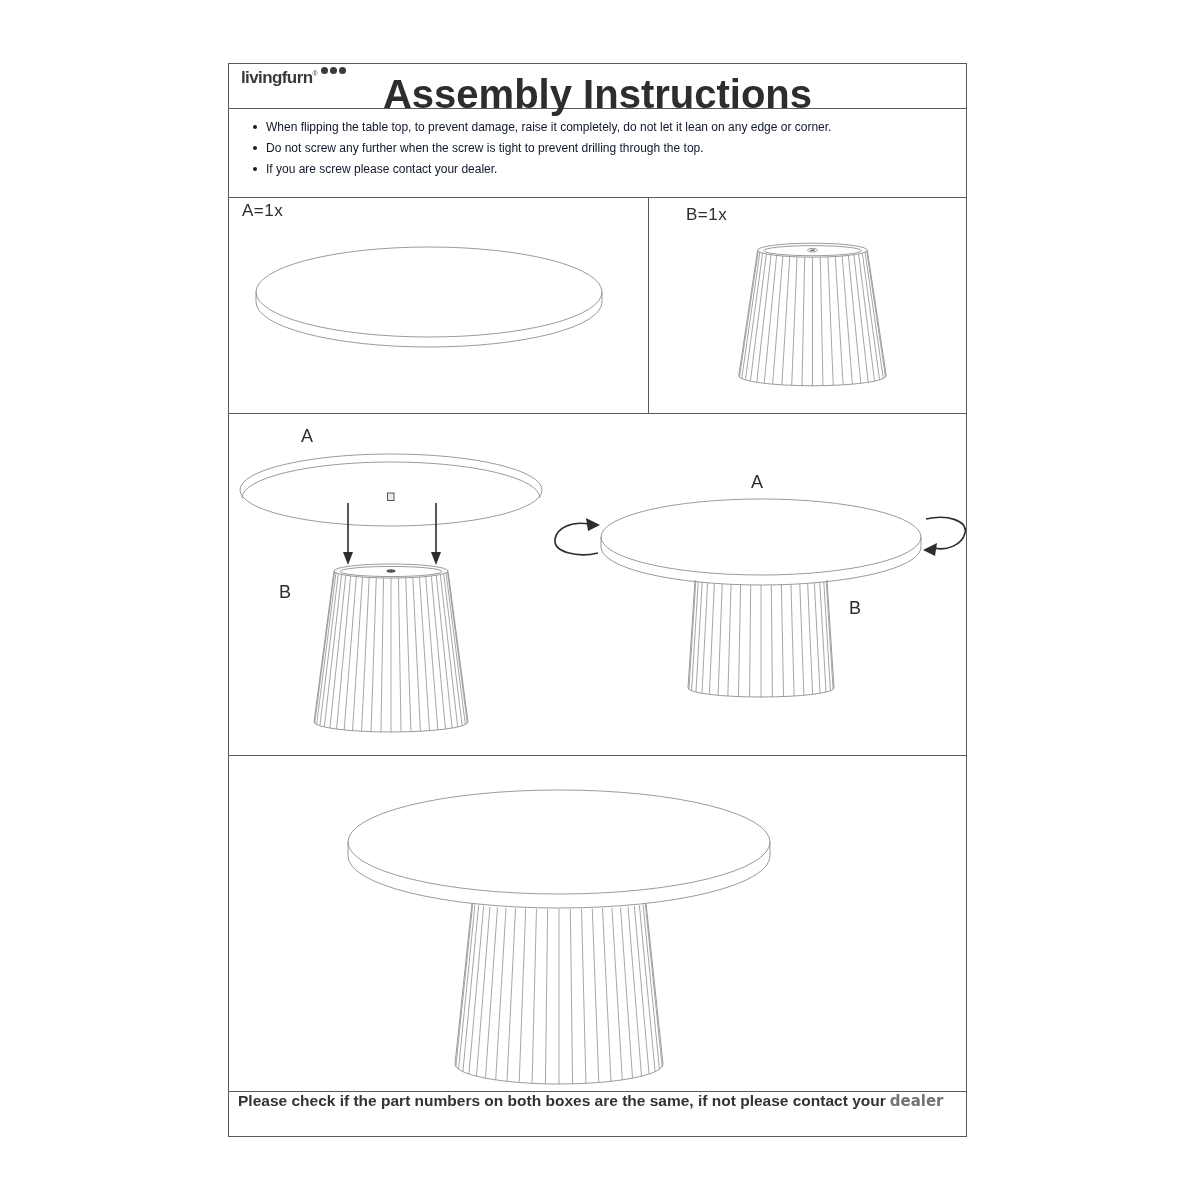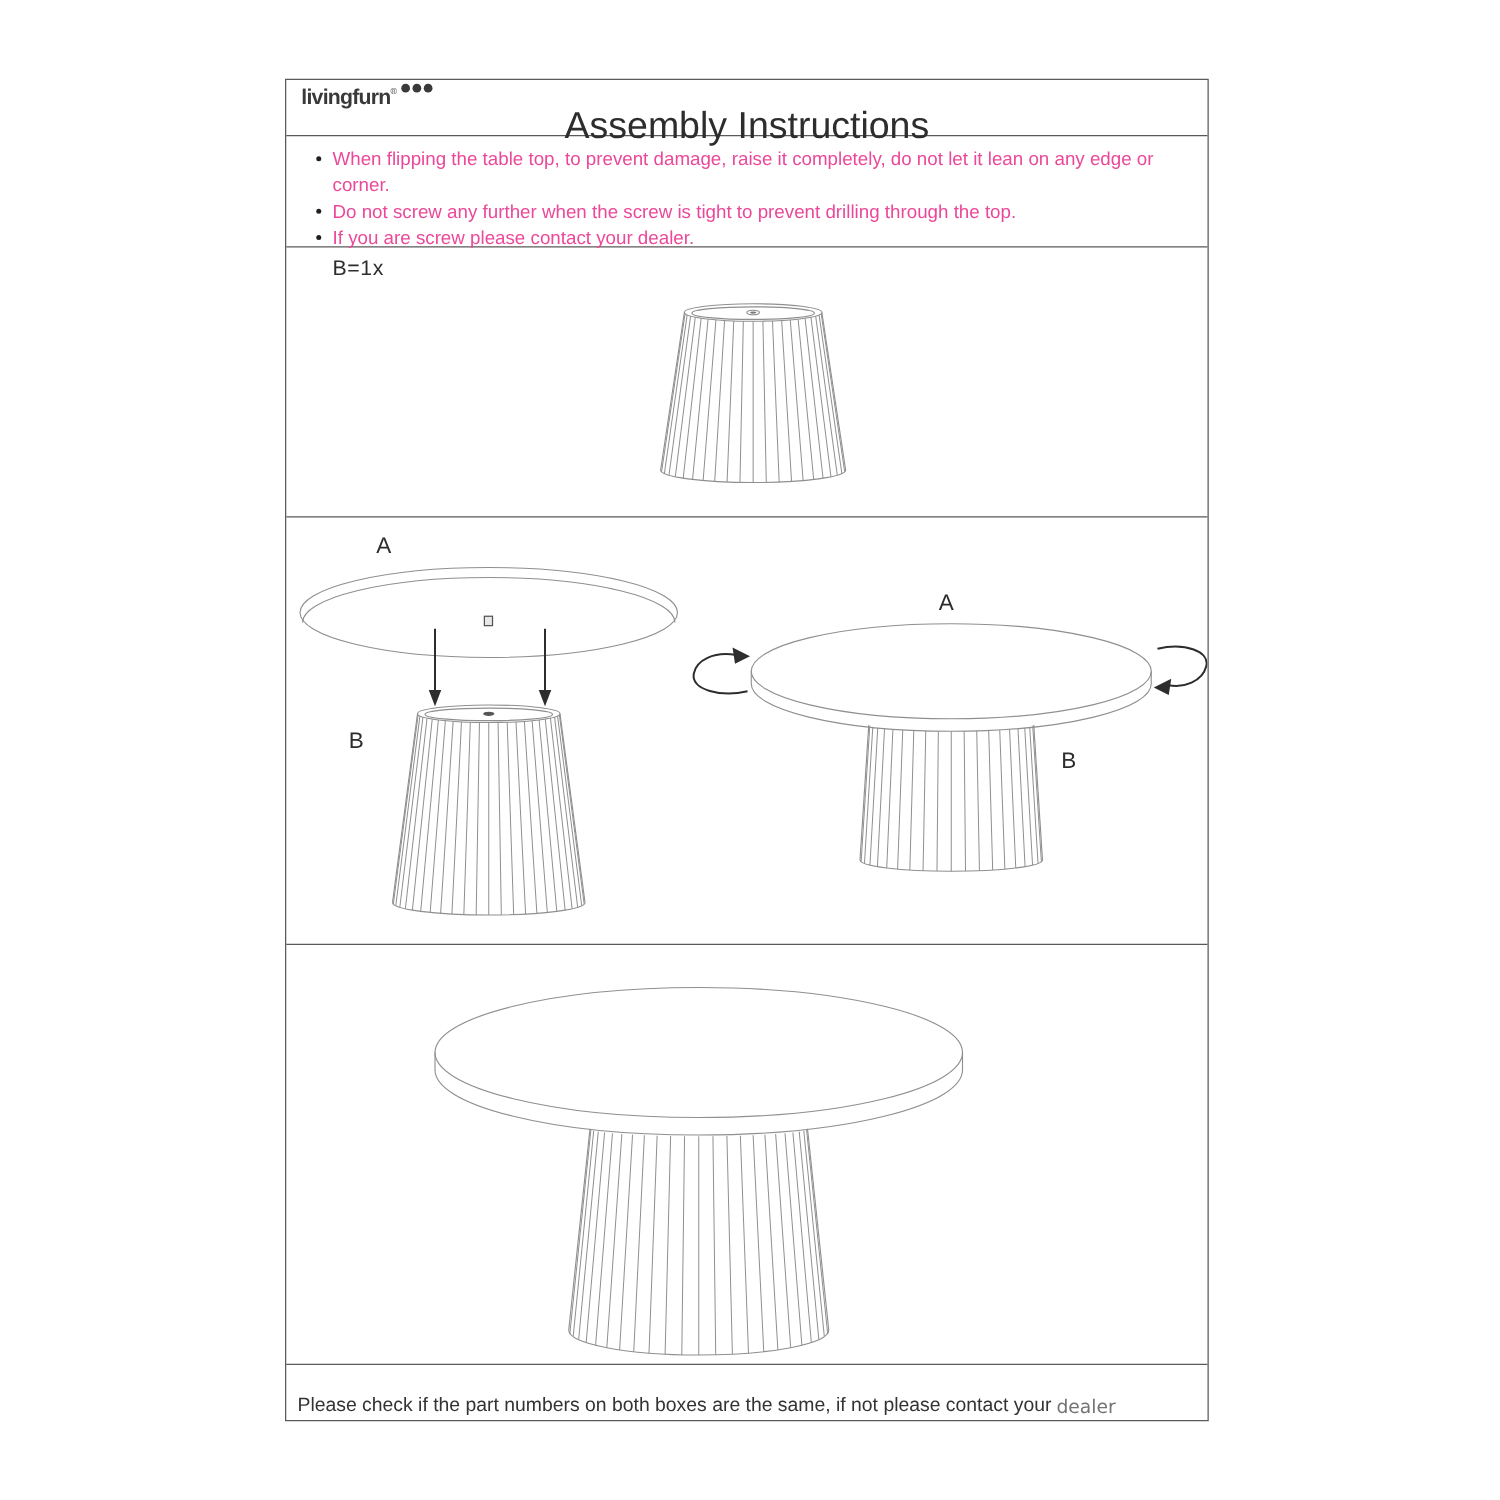--- a/index.html
+++ b/index.html
@@ -6,34 +6,34 @@
   .canvas{position:relative;width:1200px;height:1200px;background:#fff;
           font-family:"Liberation Sans",sans-serif;color:#2f2f2f;overflow:hidden;}
   .page{position:absolute;left:228px;top:63px;width:739px;height:1074px;
         border:1px solid #5a5a5a;box-sizing:border-box;display:flex;flex-direction:column;background:#fff;}
   .row{position:relative;box-sizing:border-box;border-bottom:1px solid #5a5a5a;flex:none;}
   .row-header{height:45px;}
   .row-notes{height:89px;}
   .row-parts{height:216px;display:flex;}
   .row-assembly{height:342px;}
   .row-final{height:336px;}
-  .row-footer{height:42px;border-bottom:none;display:flex;align-items:flex-end;padding-left:9px;}
+  .row-footer{height:42px;border-bottom:none;display:flex;align-items:flex-start;padding-left:9px;font-weight:bold;}
 
   
   .logo{position:absolute;left:12px;top:5px;line-height:1;}
   .logo-text{font-size:17px;font-weight:700;color:#393939;letter-spacing:-0.6px;}
   .logo-dots{position:absolute;left:80px;top:-2px;display:flex;gap:2px;}
   .logo-dots i{width:7px;height:7px;border-radius:50%;background:#3a3a3a;display:inline-block;}
   .logo-reg{font-size:7px;color:#4a4a4a;vertical-align:top;position:relative;top:1px;}
-  .page-title{position:absolute;left:0;right:0;top:4px;margin:16px;text-align:center;
-              font-size:30px;font-weight:400;color:#2d2d2d;letter-spacing:0;}
+  .page-title{position:absolute;left:0;right:0;top:4px;margin:4px;text-align:center;
+              font-size:40px;font-weight:700;color:#2d2d2d;letter-spacing:0;}
 
   
   .notes-list{margin:0;padding:8px 10px 0 24px;list-style:none;}
-  .notes-list li{display:flex;align-items:flex-start;font-size:15px;color:#ec4899;line-height:21px;}
+  .notes-list li{display:flex;align-items:flex-start;font-size:12px;color:#0f172a;line-height:21px;}
   .bullet-dot{width:4px;height:4px;border-radius:50%;background:#1f1f1f;flex:none;
               margin:8px 9px 0 0;}
 
   
   .cell{position:relative;box-sizing:border-box;height:100%;}
   .cell-a{width:420px;border-right:1px solid #5a5a5a;}
   .cell-b{flex:1;}
   .part-label{position:absolute;font-size:17px;color:#2d2d2d;letter-spacing:0.5px;}
   .part-label-a{left:13px;top:3px;}
   .part-label-b{left:37px;top:7px;}
@@ -84,20 +84,29 @@
             <span>Do not screw any further when the screw is tight to prevent drilling through the top.</span>
           </li>
         <li>
             <span class="bullet-dot"></span>
             <span>If you are screw please contact your dealer.</span>
           </li>
       </ul>
     </div>
 
     <div class="row row-parts">
+      <div class="cell cell-a">
+        <span class="part-label part-label-a">A=1x</span>
+        <svg class="fig" viewBox="0 0 419 215">
+          <g class="draw">
+              <ellipse cx="200" cy="94" rx="173" ry="45"></ellipse>
+              <path d="M 27 94 L 27 104 A 173 45 0 0 0 373 104 L 373 94"></path>
+            </g>
+        </svg>
+      </div>
       <div class="cell cell-b">
         <span class="part-label part-label-b">B=1x</span>
         <svg class="fig" viewBox="0 0 318 215">
           <g class="draw">
               <line x1="109" y1="52" x2="90" y2="178"></line>
               <line x1="219" y1="52" x2="238" y2="178"></line>
               <path d="M 90 178 A 74 10 0 0 0 238 178"></path>
               <line x1="109.55982069654871" y1="52.996203867912996" x2="90.75321330081098" y2="179.42314838273285" stroke-width="0.8"></line>
               <line x1="111.22788645120264" y1="53.97212789789001" x2="92.9975199525272" y2="180.8173255684143" stroke-width="0.8"></line>
               <line x1="113.9702402555015" y1="54.907905091013205" x2="96.68723234376564" y2="182.15415013001888" stroke-width="0.8"></line>

